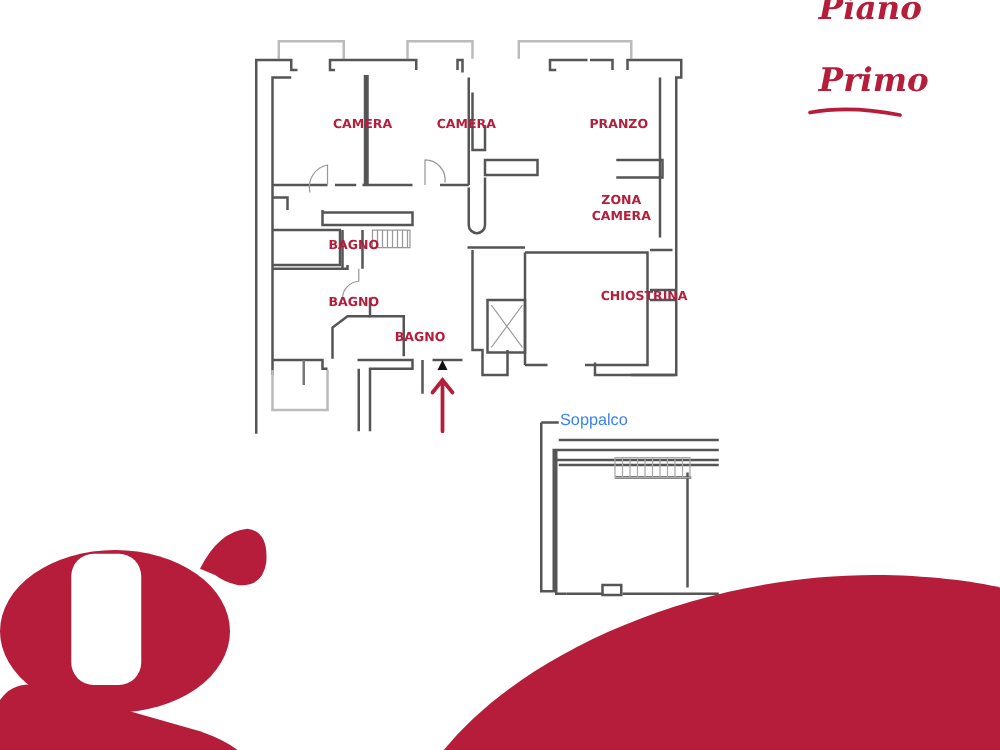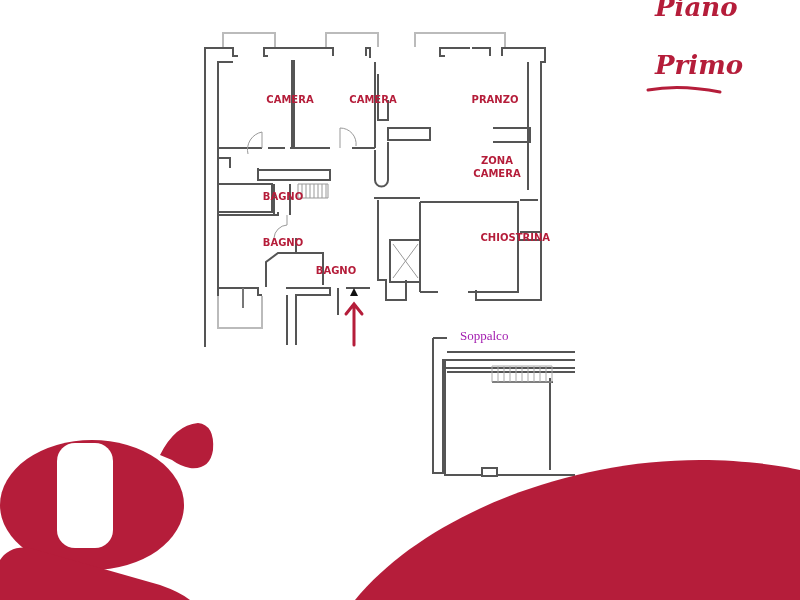--- a/index.html
+++ b/index.html
@@ -1,20 +1,20 @@
 <!DOCTYPE html>
 <html><head>
 <meta charset="utf-8">
 <style>
   html,body{margin:0;padding:0;}
   body{width:800px;height:600px;position:relative;overflow:hidden;background:#ffffff;font-family:"DejaVu Sans",sans-serif;}
   .layer{position:absolute;left:0;top:0;width:800px;height:600px;}
   .room-label{position:absolute;color:#b51d3a;font-family:"DejaVu Sans",sans-serif;font-weight:bold;font-size:10px;text-align:center;line-height:13px;white-space:pre-line;margin-left:40px;}
   .title{position:absolute;color:#b51d3a;font-family:"DejaVu Serif",serif;font-style:italic;font-weight:bold;font-size:26px;}
-  .soppalco{position:absolute;left:460px;top:328px;font-family:Liberation Serif, serif;font-size:13px;color:#a21caf;}
+  .soppalco{position:absolute;left:448px;top:328px;font-family:Liberation Sans, sans-serif;font-size:13px;color:#3b82f6;}
 </style>
 </head>
 <body>
 
 <svg class="layer" viewBox="0 0 800 600" xmlns="http://www.w3.org/2000/svg">
   <g fill="none" stroke="#555" stroke-width="2">
 
     <path d="M223 47 V33 H275 V47" stroke="#bbb"></path>
     <path d="M326 47 V33 H378 V47" stroke="#bbb"></path>
     <path d="M415 47 V33 H505 V47" stroke="#bbb"></path>

